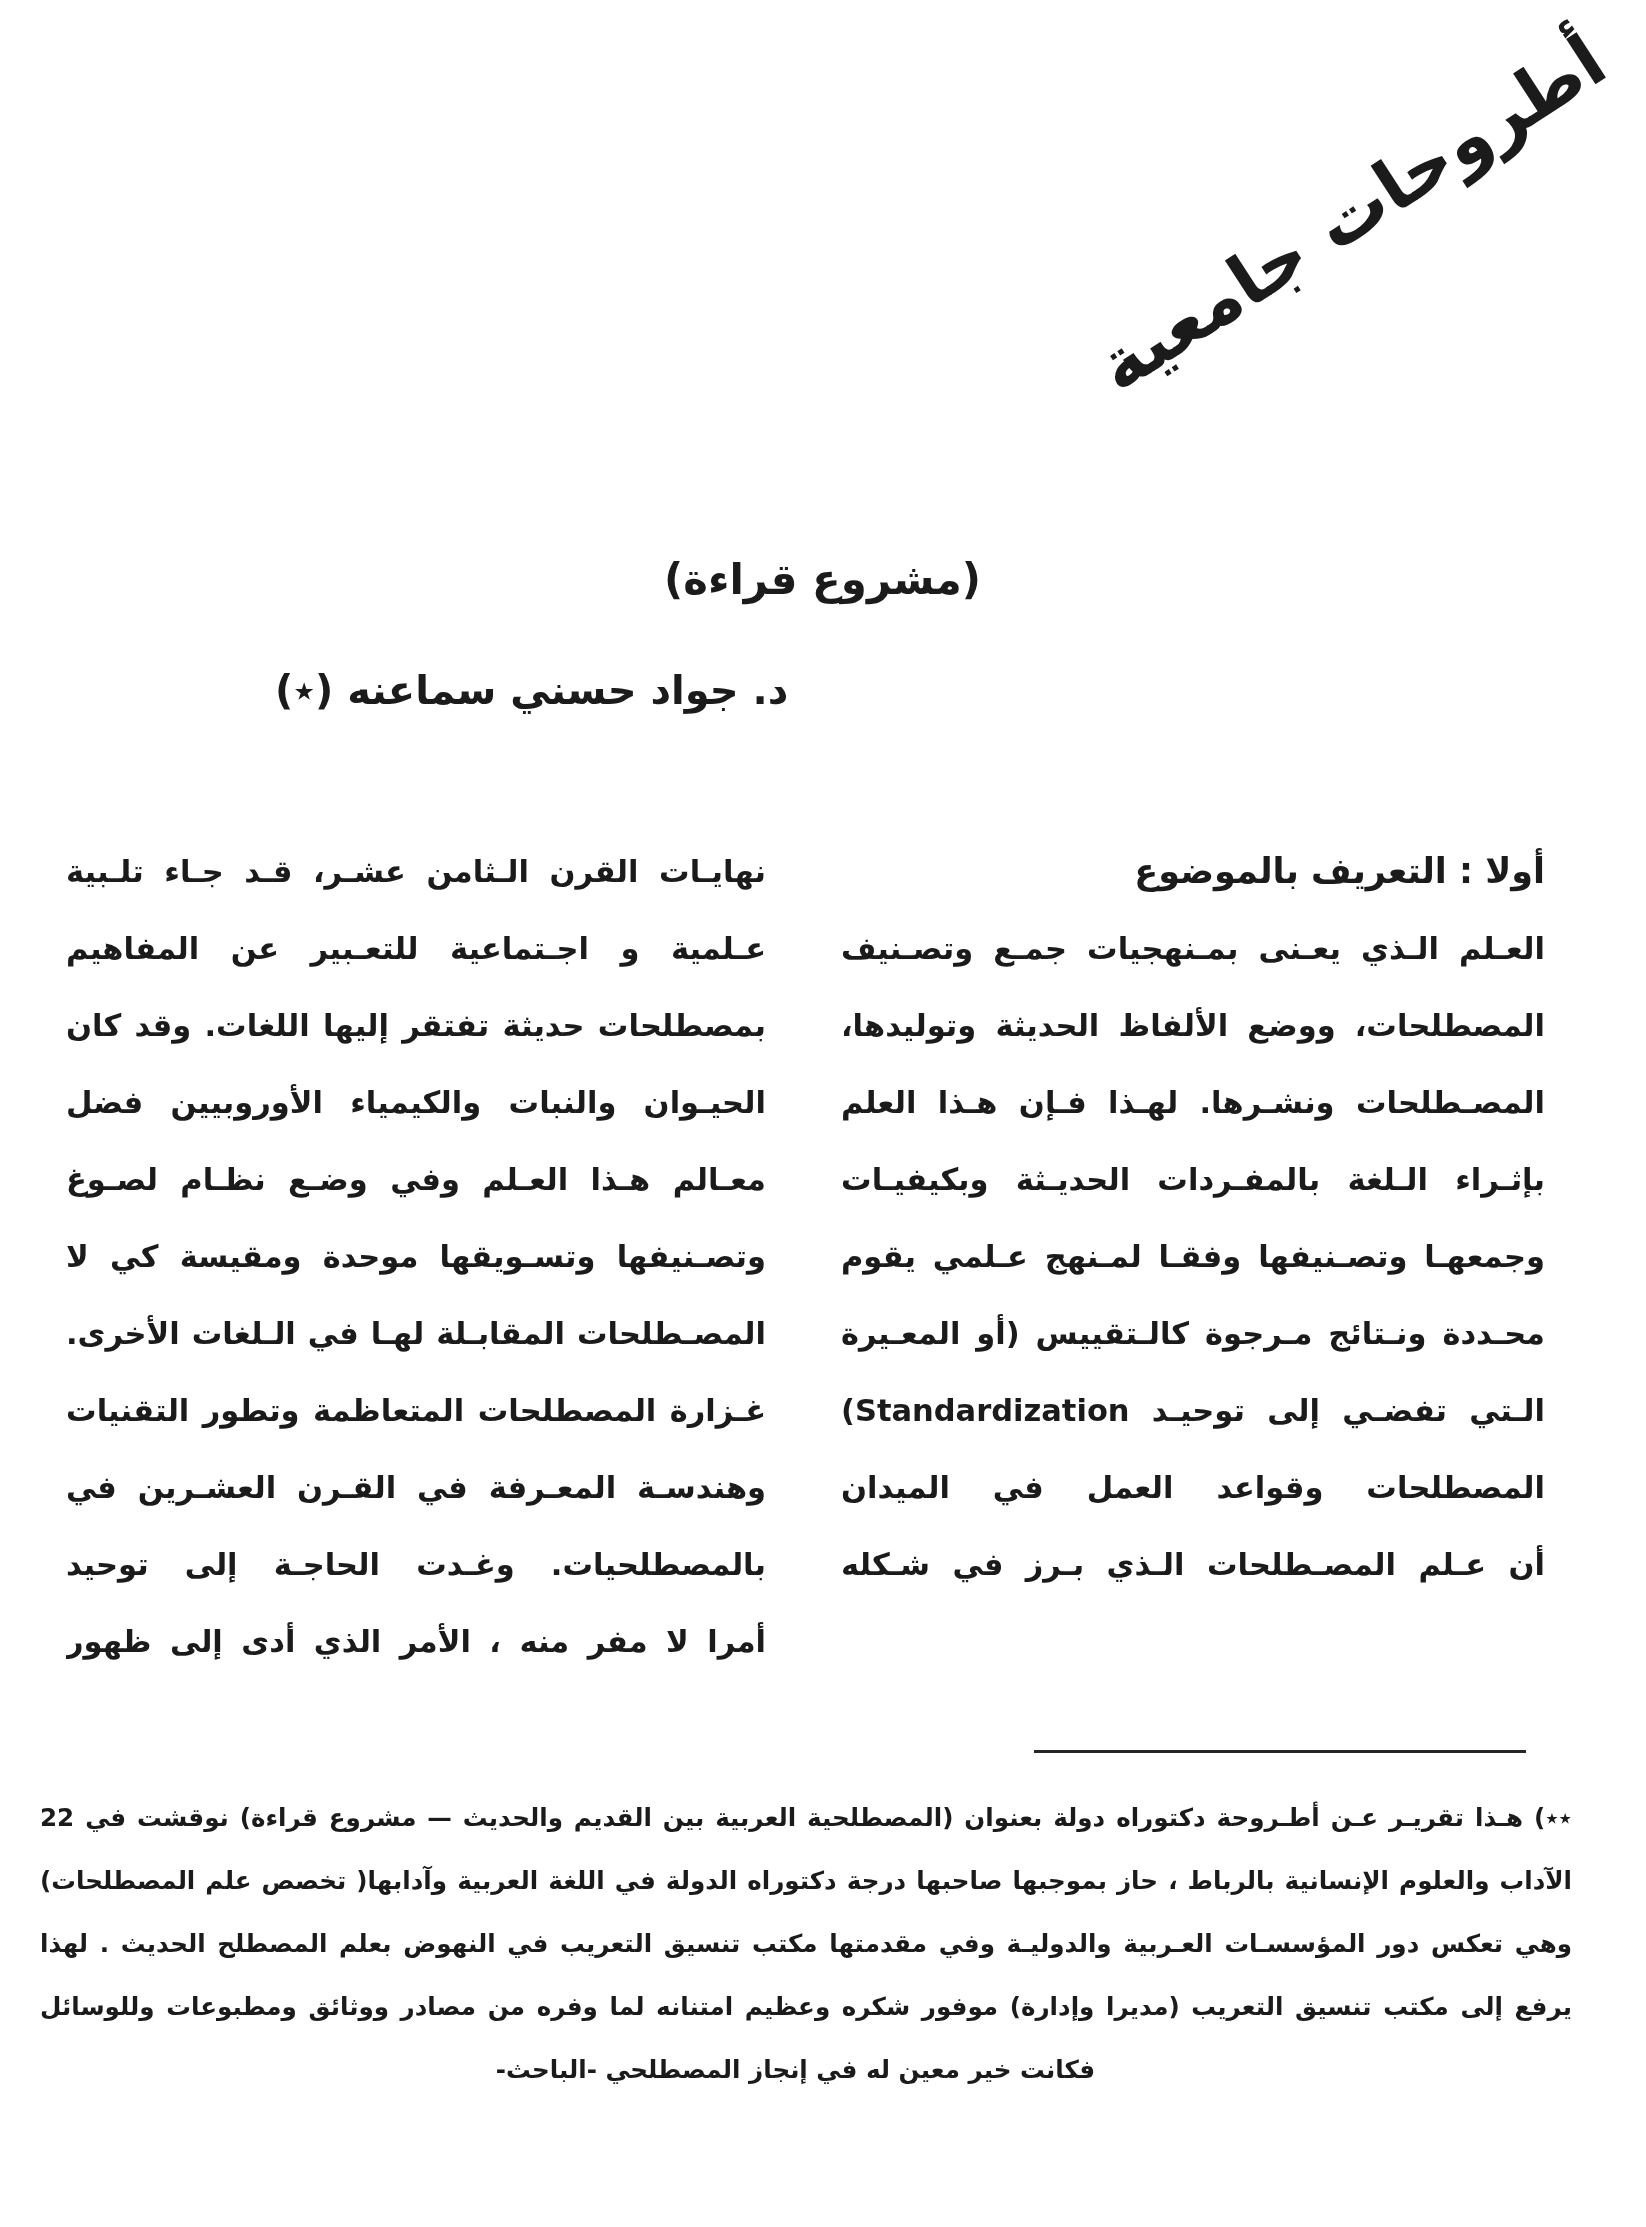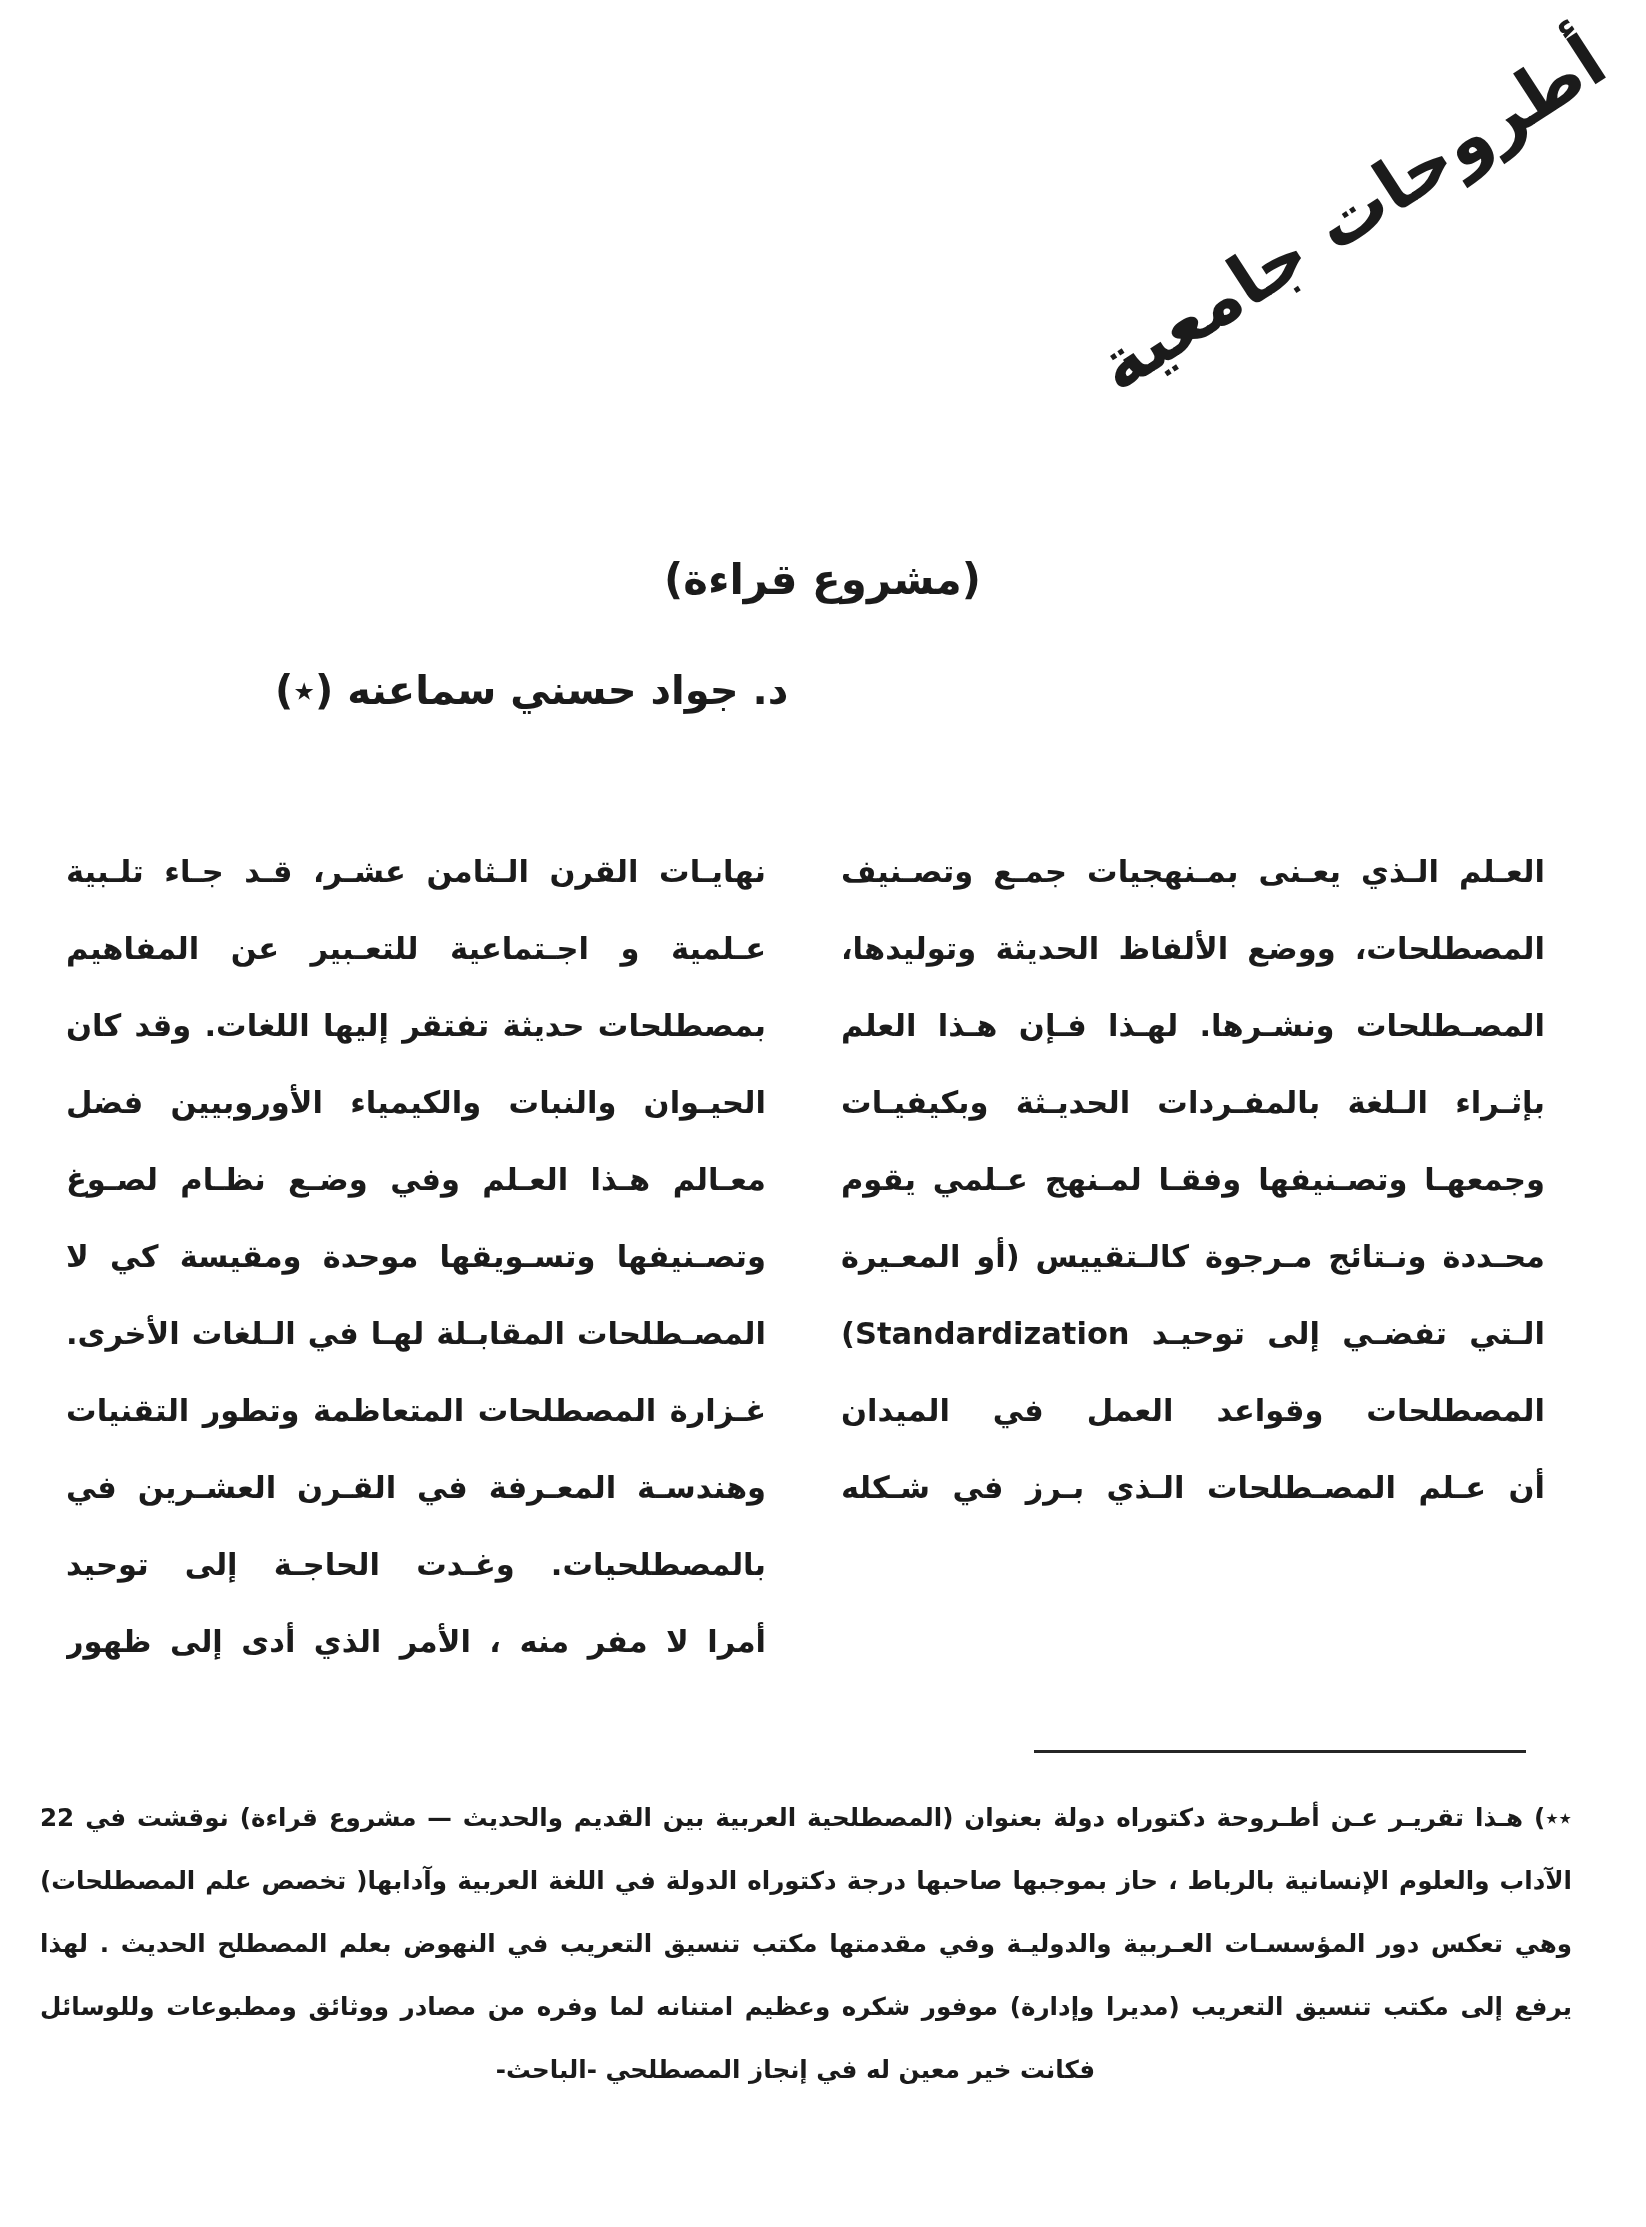--- a/index.html
+++ b/index.html
@@ -95,20 +95,21 @@
 <body>
 
 <div class="page">
 
   <div class="stamp">أطروحات جامعية</div>
 
   <div class="subtitle">(مشروع قراءة)</div>
   <div class="author">د. جواد حسني سماعنه (٭)</div>
 
   <div class="col col-right">
+    <div class="heading">أولا : التعريف بالموضوع</div>
     <div class="bline">العـلم الـذي يعـنى بمـنهجيات جمـع وتصـنيف</div>
     <div class="bline">المصطلحات، ووضع الألفاظ الحديثة وتوليدها، وتقييس</div>
     <div class="bline">المصـطلحات ونشـرها. لهـذا فـإن هـذا العلم يعنى أساسا</div>
     <div class="bline">بإثـراء الـلغة بالمفـردات الحديـثة وبكيفيـات وضـعها</div>
     <div class="bline">وجمعهـا وتصـنيفها وفقـا لمـنهج عـلمي يقوم على قواعد</div>
     <div class="bline">محـددة ونـتائج مـرجوة كالـتقييس (أو المعـيرة</div>
     <div class="bline">الـتي تفضـي إلى توحيـد ‎(Standardization</div>
     <div class="bline">المصطلحات وقواعد العمل في الميدان المصطلحي. والواقع</div>
     <div class="bline">أن عـلم المصـطلحات الـذي بـرز في شـكله الجديـد مـنذ</div>
   </div>

